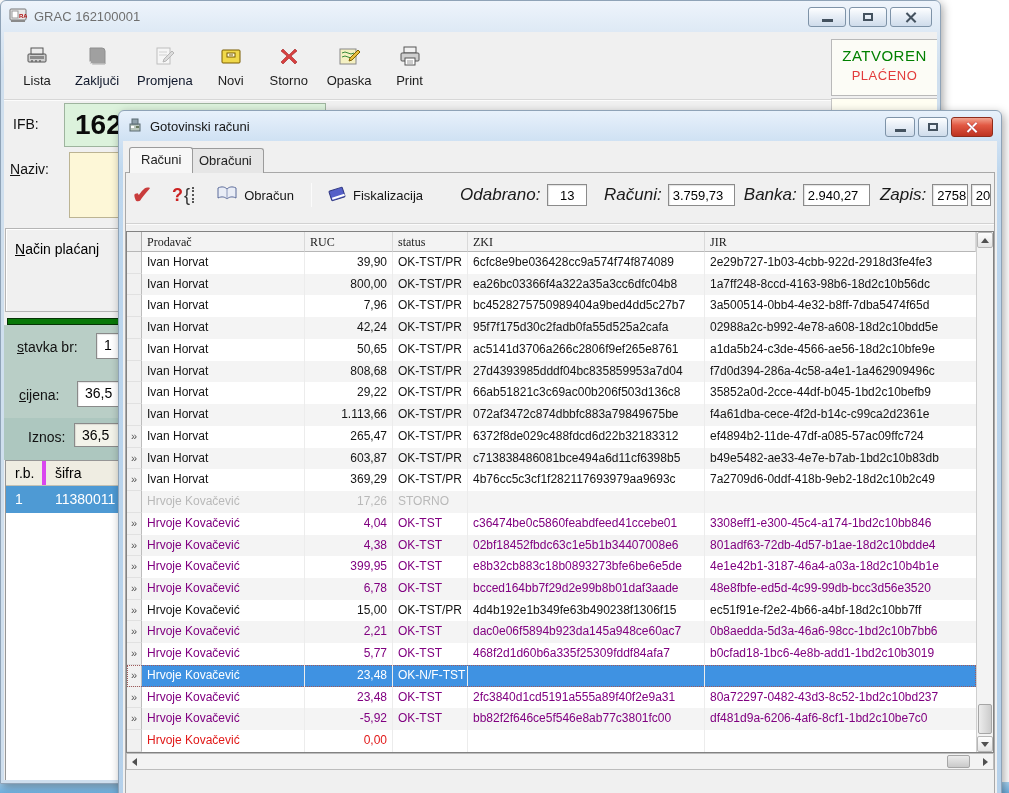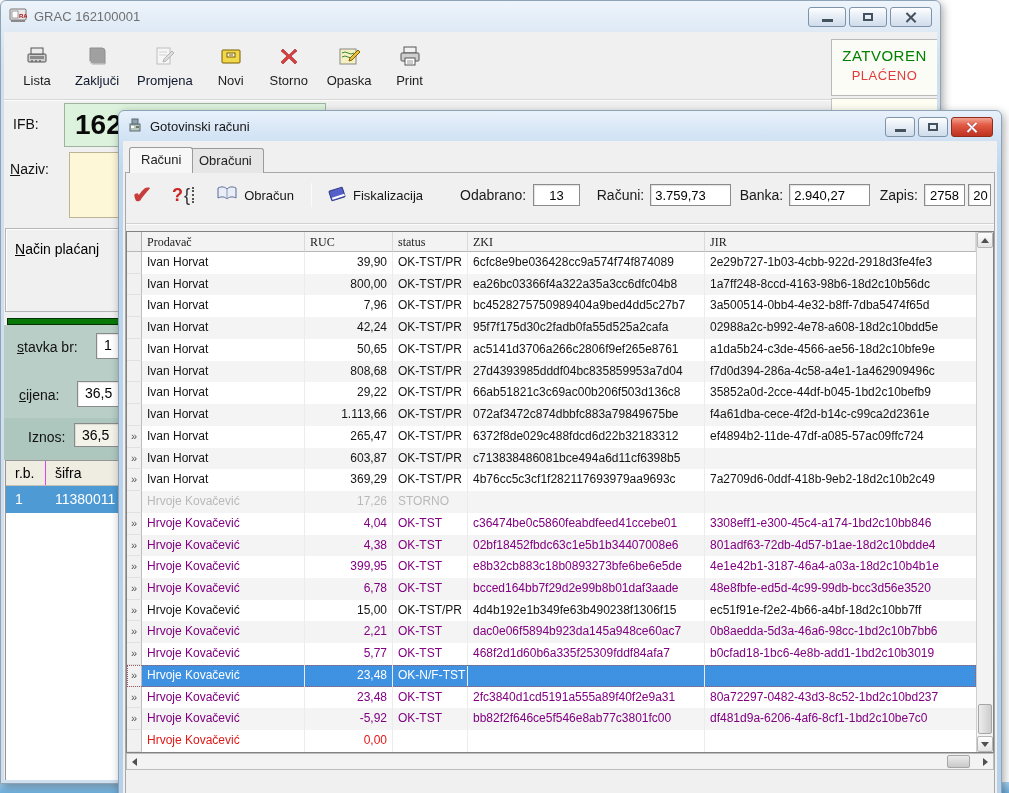--- a/index.html
+++ b/index.html
@@ -60,21 +60,21 @@
     border:1px solid #063306;}
   #pay-panel{position:absolute;left:0px;top:293px;width:322px;height:135px;background:var(--panel-green);}
   #iznos-strip{position:absolute;left:0px;top:386px;width:322px;height:42px;background:#adc7bf;}
   .inp{position:absolute;background:#fff;border:1px solid #8a8a8a;font-size:14px;padding:3px 0 0 7px;
     box-shadow:inset 1px 1px 1px rgba(0,0,0,.1);}
   #iznos-field{background:#f3f3ea;}
 
   #items-table{position:absolute;left:1px;top:428px;width:321px;height:322px;background:#fff;border:1px solid #969696;}
   .it-h{display:flex;height:25px;background:#efede2;border-bottom:1px solid #c3c1b4;font-size:14px;}
   .it-h div{padding:4px 0 0 9px;}
-  .it-h .c1{width:40px;border-right:1px solid #d946ef;}
+  .it-h .c1{width:40px;border-right:4px solid #d946ef;}
   .it-row-sel{display:flex;height:27px;background:#4e9ad4;color:#fff;font-size:14px;}
   .it-row-sel div{padding:5px 0 0 9px;}
   .it-row-sel .c1{width:40px;}
 
   
   #dialog{left:118px;top:110px;width:884px;height:764px;
     background:linear-gradient(#e8f1fb,#cfe1f3 30px,#bed7ee 60px,#b4d0ea);}
   #dialog .tb-title{color:#141414;}
   #dlg-client{position:absolute;left:4px;top:30px;right:4px;bottom:4px;background:#f0f0f0;overflow:hidden;}
 
@@ -84,21 +84,21 @@
   #tab-panel{position:absolute;left:2px;top:31px;right:2px;bottom:2px;border:1px solid #a8a8a8;background:#f0f0f0;}
 
   #dlg-toolbar{position:absolute;left:6px;top:37px;height:34px;width:862px;display:flex;align-items:center;z-index:2;}
   .chk-icon{font-size:24px;color:#c93c3c;margin-left:3px;line-height:22px;font-weight:bold;}
   .qb{display:flex;align-items:center;margin-left:20px;}
   .qb .q{color:#cc2222;font-size:18px;font-weight:bold;}
   .qb .b{color:#333;font-size:18px;margin-left:1px;}
   .qb .dots{width:3px;height:16px;border-left:2px dotted #555;margin-left:2px;}
   .icbtn{display:flex;align-items:center;gap:6px;font-size:13px;color:#161616;padding:3px 5px;border-radius:2px;}
   .vsep{width:1px;height:24px;background:#c4c4c4;border-right:1px solid #fbfbfb;margin:0 6px;}
-  .tb-lbl{font-size:14px;color:#1a1a1a;white-space:nowrap;}
+  .tb-lbl{font-size:17px;color:#1a1a1a;white-space:nowrap;font-style:italic;}
   .tb-fld{height:22px;background:#fff;border:1px solid #8b8b8b;box-shadow:inset 1px 1px 1px rgba(0,0,0,.12);
     font-size:13px;padding:3px 4px 0 4px;white-space:nowrap;overflow:hidden;}
   .tbl-line{position:absolute;left:3px;top:82px;width:868px;border-top:1px solid #d2d2d2;border-bottom:1px solid #fbfbfb;}
 
   
   #dlg-grid{position:absolute;left:3px;top:90px;width:868px;height:522px;border:1px solid #828282;background:#fff;overflow:hidden;}
   .ghead{display:flex;height:20px;font-family:Liberation Serif, serif;}
   .gh{font-size:12px;color:#1b1b1b;padding:3px 0 0 5px;background:#f3f3f3;
     border-right:1px solid #d9d9d9;border-bottom:1px solid #b7b7b7;white-space:nowrap;overflow:hidden;}
   .gh.w-marker{background:#eeeeee;border-right:1px solid #b0b0b0;}
@@ -415,20 +415,21 @@
             <div class="gc gc-status">OK-TST/PR</div>
             <div class="gc gc-zki">6372f8de029c488fdcd6d22b32183312</div>
             <div class="gc gc-jir">ef4894b2-11de-47df-a085-57ac09ffc724</div>
           </div>
           <div class="grow odd">
             <div class="gc gc-marker">»</div>
             <div class="gc gc-name">Ivan Horvat</div>
             <div class="gc gc-ruc">603,87</div>
             <div class="gc gc-status">OK-TST/PR</div>
             <div class="gc gc-zki">c713838486081bce494a6d11cf6398b5</div>
+            <div class="gc gc-jir">b49e5482-ae33-4e7e-b7ab-1bd2c10b83db</div>
           </div>
           <div class="grow">
             <div class="gc gc-marker">»</div>
             <div class="gc gc-name">Ivan Horvat</div>
             <div class="gc gc-ruc">369,29</div>
             <div class="gc gc-status">OK-TST/PR</div>
             <div class="gc gc-zki">4b76cc5c3cf1f282117693979aa9693c</div>
             <div class="gc gc-jir">7a2709d6-0ddf-418b-9eb2-18d2c10b2c49</div>
           </div>
           <div class="grow odd">

